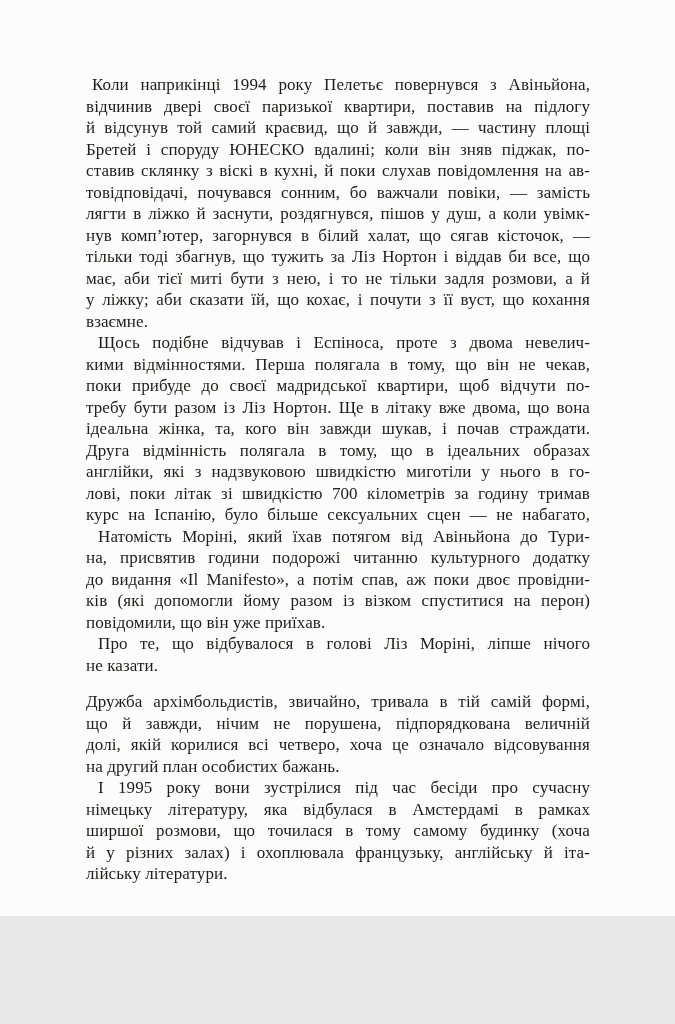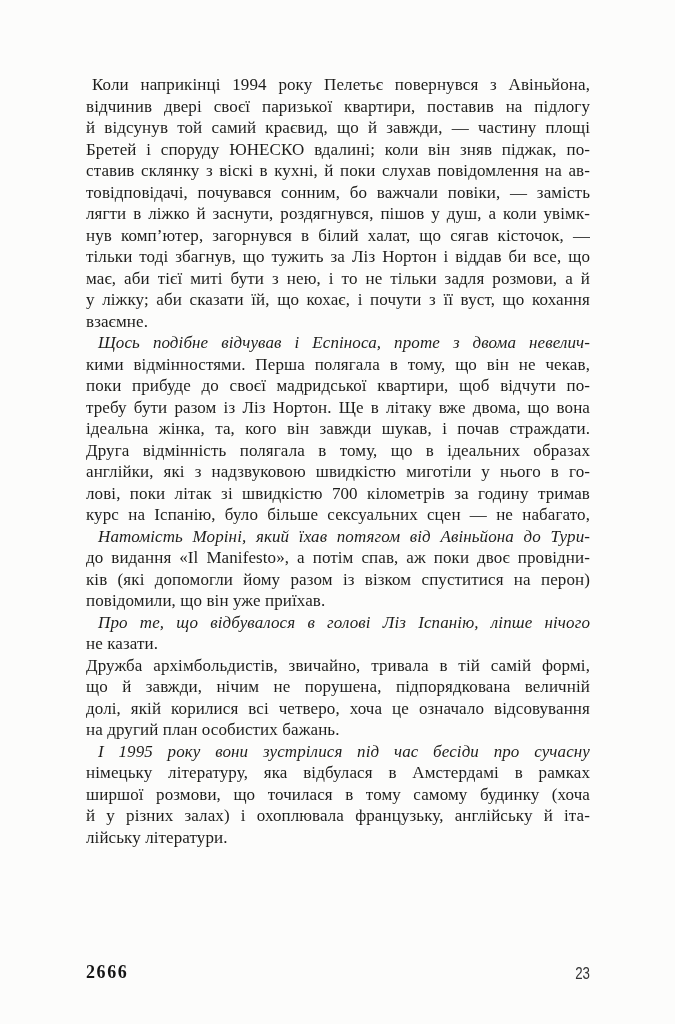--- a/index.html
+++ b/index.html
@@ -3,50 +3,50 @@
 <meta charset="utf-8">
 <style>
   html, body {
     margin: 0;
     padding: 0;
     background: #e8e8e8;
   }
   .page {
     position: relative;
     width: 675px;
-    height: 1024px;
+    height: 916px;
     margin: 0 auto;
     background: #fcfcfb;
     overflow: hidden;
   }
   .text-block {
     position: absolute;
     left: 86px;
     top: 74px;
     width: 504px;
     font-family: "Liberation Serif", "DejaVu Serif", serif;
     font-size: 17px;
     line-height: 21.5px;
     color: #1d1d1b;
     letter-spacing: 0.1px;
   }
   .para { margin: 0; padding: 0; }
-  .para.gap-before { }
+  .para.gap-before { margin-top: 15px; }
   .line {
     height: 21.5px;
     overflow: hidden;
     text-align: justify;
     text-align-last: justify;
     white-space: normal;
   }
   .line.last {
     text-align-last: left;
   }
   .para.indent-sm > .line:first-child { padding-left: 6px; }
-  .para.indent-md > .line:first-child { padding-left: 12px; font-style: italic; }
+  .para.indent-md > .line:first-child { padding-left: 12px; }
   .footer {
     position: absolute;
     left: 86px;
     right: 85px;
     top: 962px;
     display: flex;
     justify-content: space-between;
     align-items: flex-start;
   }
   .book-title {
@@ -92,26 +92,27 @@
         <div class="line">поки прибуде до своєї мадридської квартири, щоб відчути по-</div>
         <div class="line">требу бути разом із Ліз Нортон. Ще в літаку вже двома, що вона</div>
         <div class="line">ідеальна жінка, та, кого він завжди шукав, і почав страждати.</div>
         <div class="line">Друга відмінність полягала в тому, що в ідеальних образах</div>
         <div class="line">англійки, які з надзвуковою швидкістю миготіли у нього в го-</div>
         <div class="line">лові, поки літак зі швидкістю 700 кілометрів за годину тримав</div>
         <div class="line">курс на Іспанію, було більше сексуальних сцен — не набагато,</div>
       </div>
       <div class="para indent-md">
         <div class="line">Натомість Моріні, який їхав потягом від Авіньйона до Тури-</div>
+        <div class="line">на, присвятив години подорожі читанню культурного додатку</div>
         <div class="line">до видання «Il Manifesto», а потім спав, аж поки двоє провідни-</div>
         <div class="line">ків (які допомогли йому разом із візком спуститися на перон)</div>
         <div class="line last">повідомили, що він уже приїхав.</div>
       </div>
       <div class="para indent-md">
-        <div class="line">Про те, що відбувалося в голові Ліз Іспанію, ліпше нічого</div>
+        <div class="line">Про те, що відбувалося в голові Ліз Моріні, ліпше нічого</div>
         <div class="line last">не казати.</div>
       </div>
       <div class="para gap-before">
         <div class="line">Дружба архімбольдистів, звичайно, тривала в тій самій формі,</div>
         <div class="line">що й завжди, нічим не порушена, підпорядкована величній</div>
         <div class="line">долі, якій корилися всі четверо, хоча це означало відсовування</div>
         <div class="line last">на другий план особистих бажань.</div>
       </div>
       <div class="para indent-md">
         <div class="line">І 1995 року вони зустрілися під час бесіди про сучасну</div>

